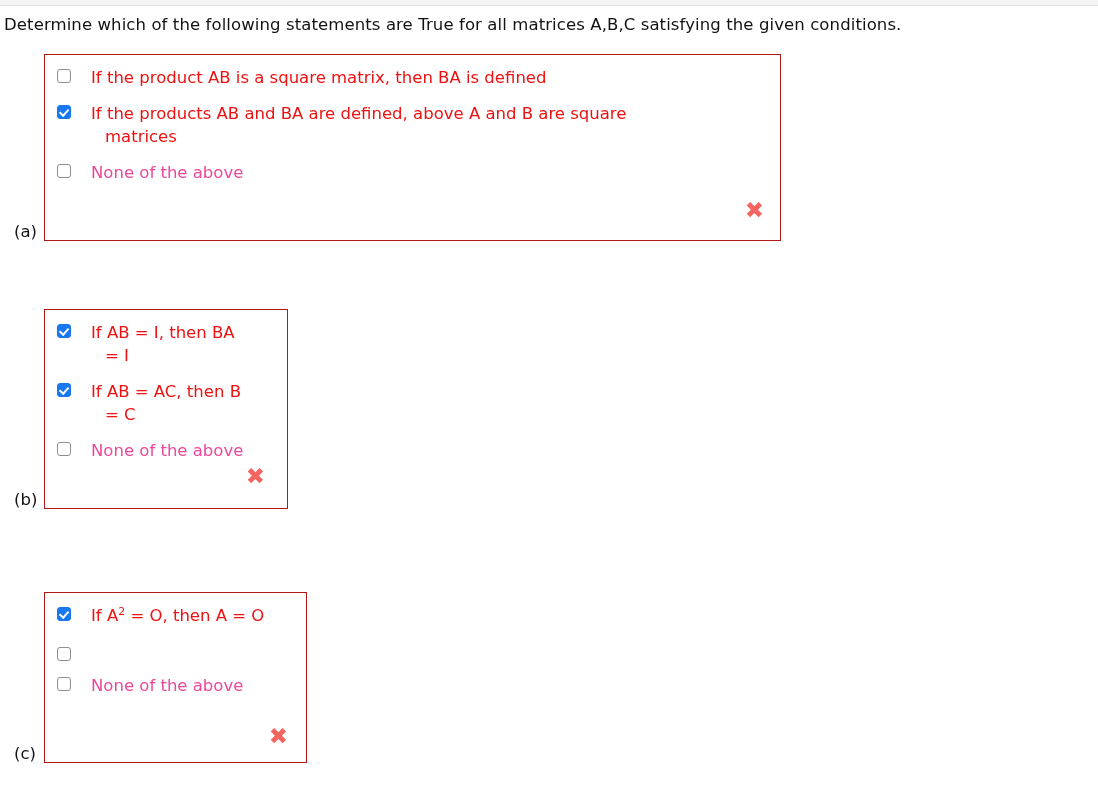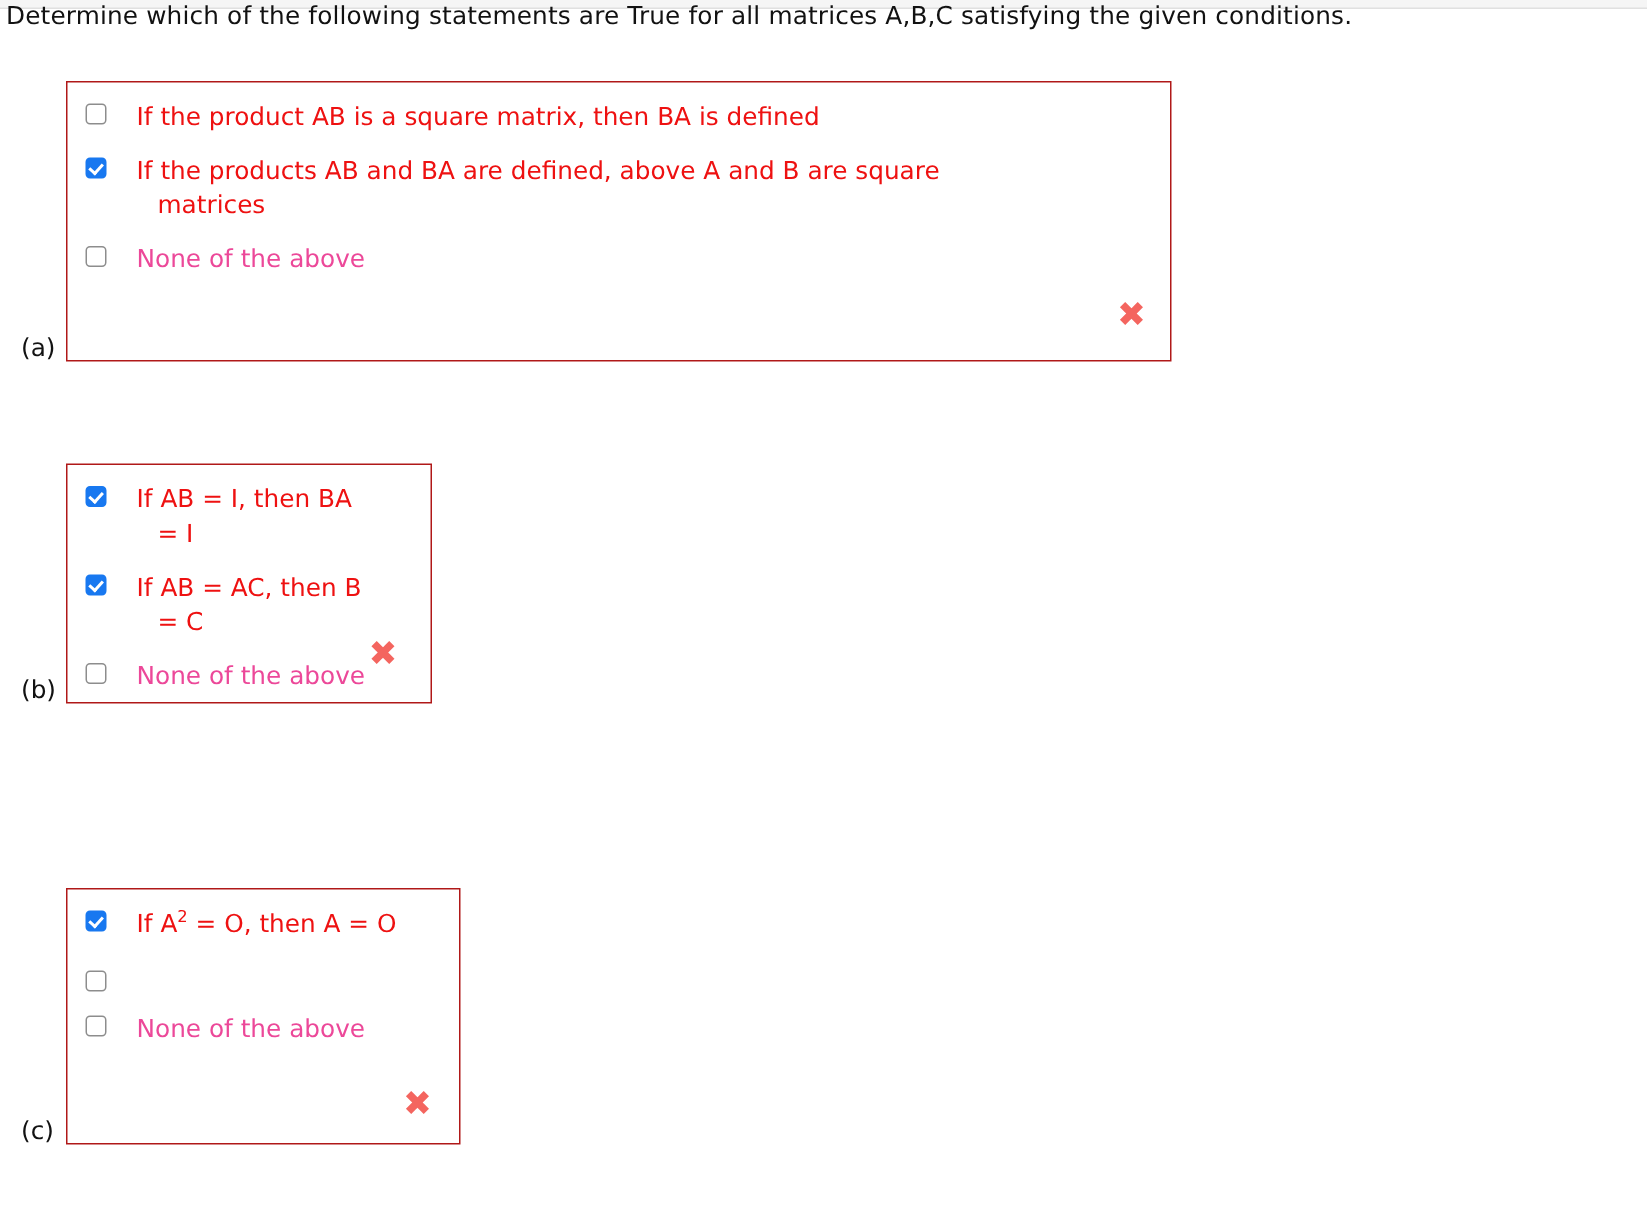--- a/index.html
+++ b/index.html
@@ -21,21 +21,21 @@
     top: 0; left: 0;
     width: 1098px;
     height: 6px;
     background: #f5f5f5;
     border-bottom: 1px solid #e0e0e0;
     box-sizing: border-box;
   }
 
   .prompt {
     position: absolute;
-    top: 1px;
+    top: 15px;
     left: 4px;
     font-size: 16.5px;
     color: #121212;
     white-space: nowrap;
     letter-spacing: 0.1px;
   }
 
   
   .qgroup {
     position: absolute;
@@ -151,21 +151,21 @@
       <span class="cbox unchecked"></span>
       <span class="otext plain">None of the above</span>
     </div>
 
     <span class="xmark" style="right:16px; bottom:18px;">✖</span>
   </div>
 </div>
 
 <div class="qgroup" style="top:309px; left:0px;">
   <div class="qlabel">(b)</div>
-  <div class="qbox" style="width:244px; height:160px;">
+  <div class="qbox" style="width:244px; height:200px;">
 
     <div class="option">
       <span class="cbox checked"></span>
       <span class="otext">
         <span>If AB = I, then BA</span>
         <span class="cont">= I</span>
       </span>
     </div>
 
     <div class="option">

